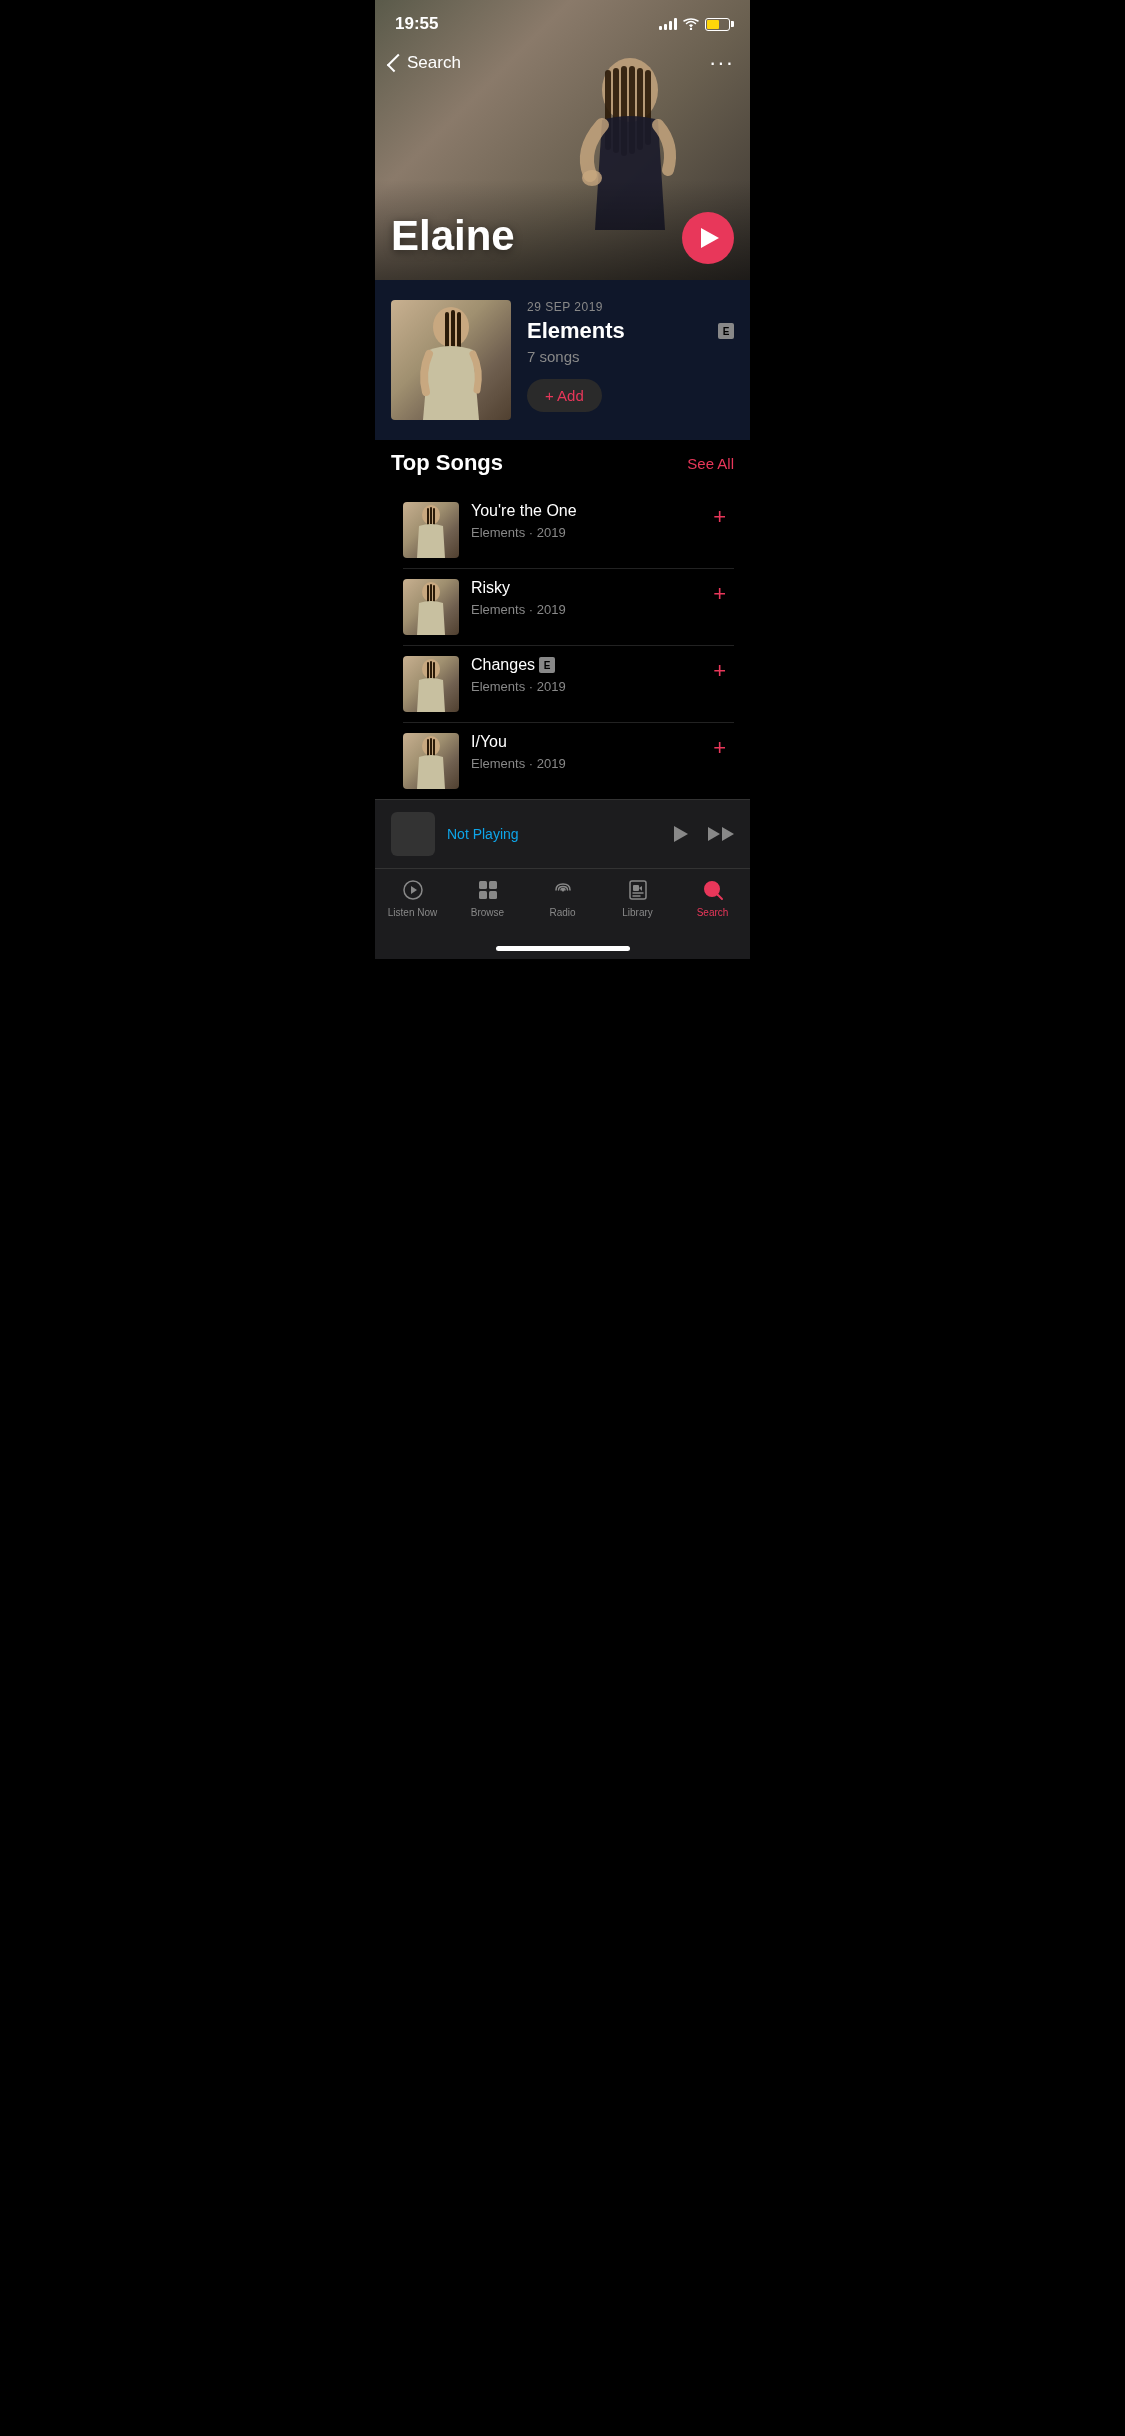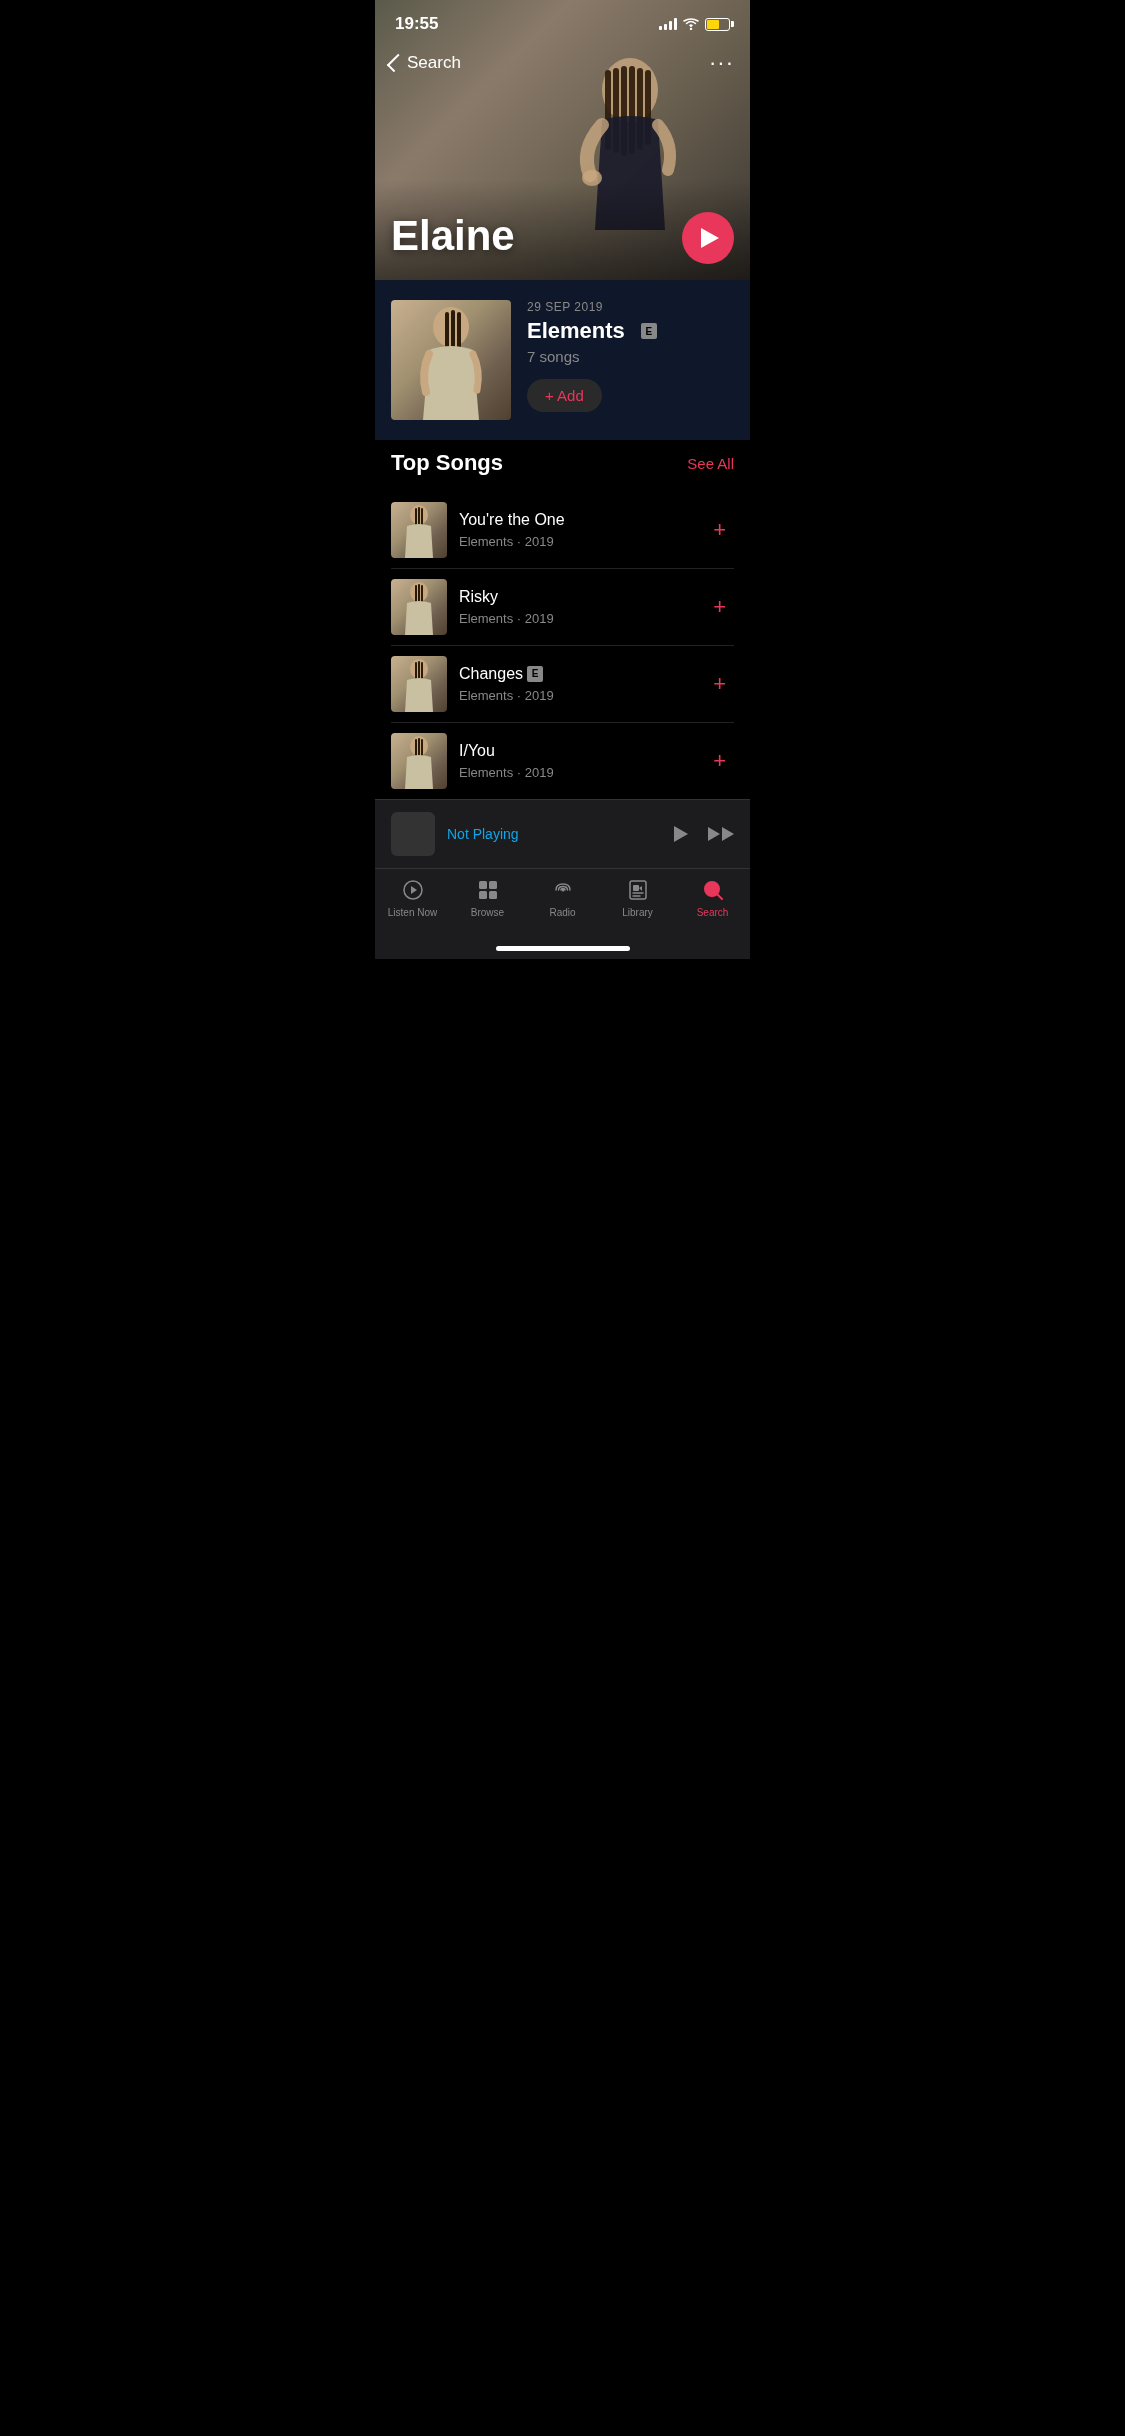--- a/index.html
+++ b/index.html
@@ -195,20 +195,21 @@
       color: #888;
       font-weight: 500;
       letter-spacing: 0.5px;
       margin-bottom: 4px;
     }
     .album-title-row {
       display: flex;
       align-items: center;
       gap: 16px;
       margin-bottom: 4px;
+      justify-content: space-between;
     }
     .album-title {
       font-size: 22px;
       font-weight: 600;
       color: #fff;
     }
     .explicit-badge {
       width: 16px;
       height: 16px;
       background: #888;
@@ -261,24 +262,25 @@
       font-size: 15px;
       color: #e8375a;
       cursor: pointer;
     }
     .song-list {
       display: flex;
       flex-direction: column;
     }
     .song-item {
       display: flex;
-      align-items: center;
+      align-items: flex-start;
       gap: 12px;
       padding: 10px 0;
       border-bottom: 0.5px solid #222;
+      margin-left: 12px;
     }
     .song-item:last-child {
       border-bottom: none;
     }
     .song-thumb {
       width: 56px;
       height: 56px;
       border-radius: 4px;
       flex-shrink: 0;
       background: linear-gradient(135deg, #c8b090 0%, #a09070 40%, #706050 70%, #504030 100%);

